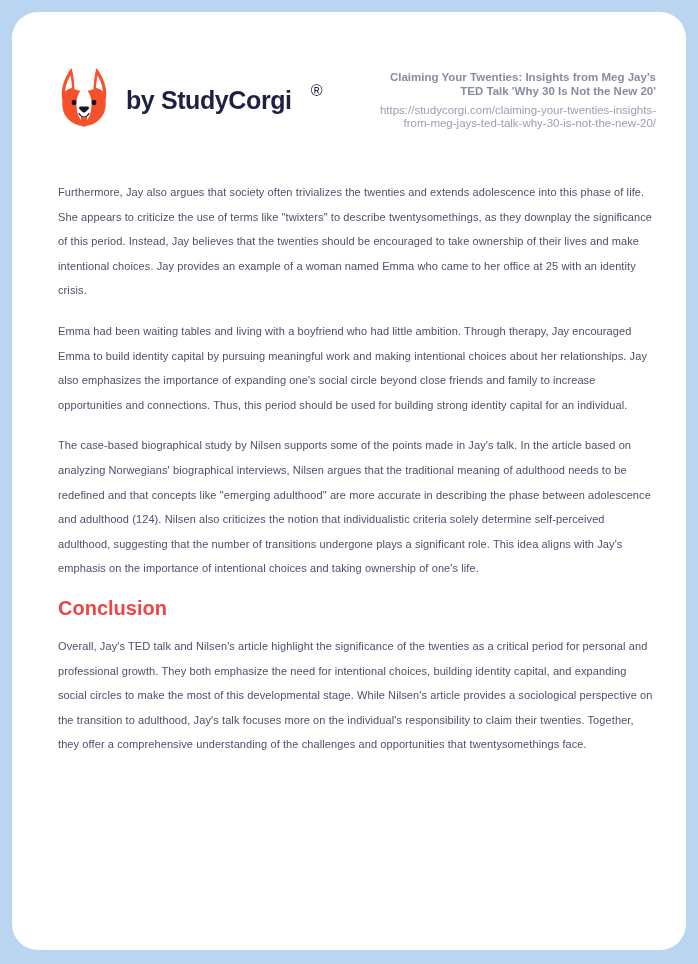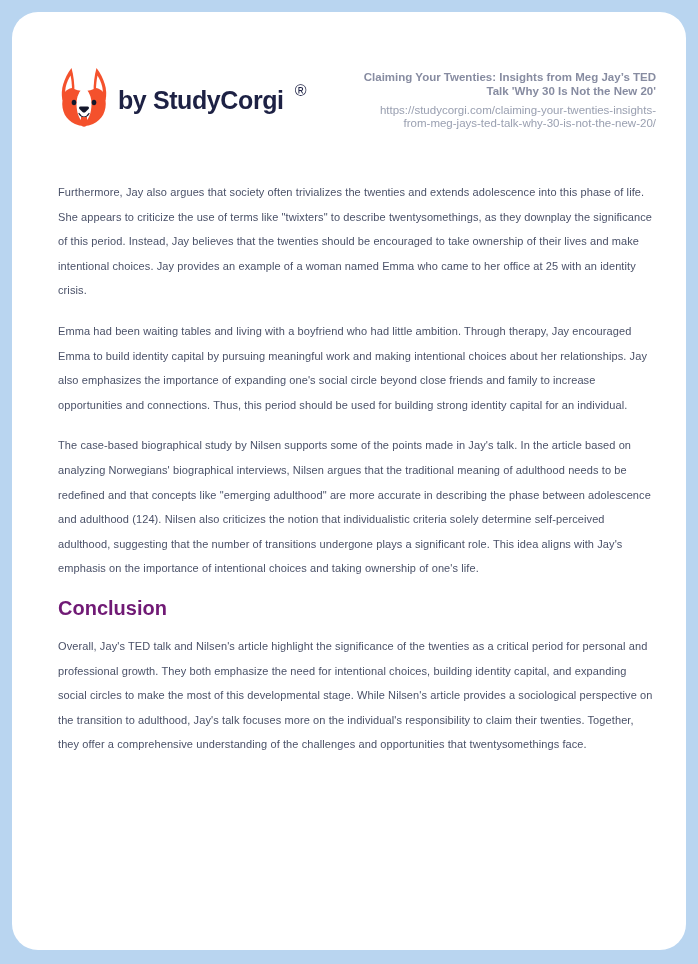--- a/index.html
+++ b/index.html
@@ -24,21 +24,21 @@
     padding: 54px 30px 40px 46px;
   }
   .header {
     display: flex;
     justify-content: space-between;
     align-items: center;
   }
   .brand {
     display: flex;
     align-items: center;
-    gap: 8px;
+    gap: 16px;
     flex: 0 0 auto;
   }
   .logo-svg { width: 52px; height: 68px; display: block; }
   .brand-name {
     font-size: 25px;
     font-weight: 700;
     color: #1D2144;
     letter-spacing: -0.4px;
     white-space: nowrap;
   }
@@ -73,21 +73,21 @@
   .body-para {
     font-size: 11px;
     line-height: 24.6px;
     color: #4A5168;
     margin: 0 0 16px 0;
     letter-spacing: 0.1px;
   }
   .conclusion-heading {
     font-size: 20px;
     font-weight: 700;
-    color: #701a75;
+    color: #ef4444;
     margin: 0 0 14px 0;
   }
 </style>
 </head>
 <body>
 
 <div class="page">
   <div class="card">
 
     <div class="header">

